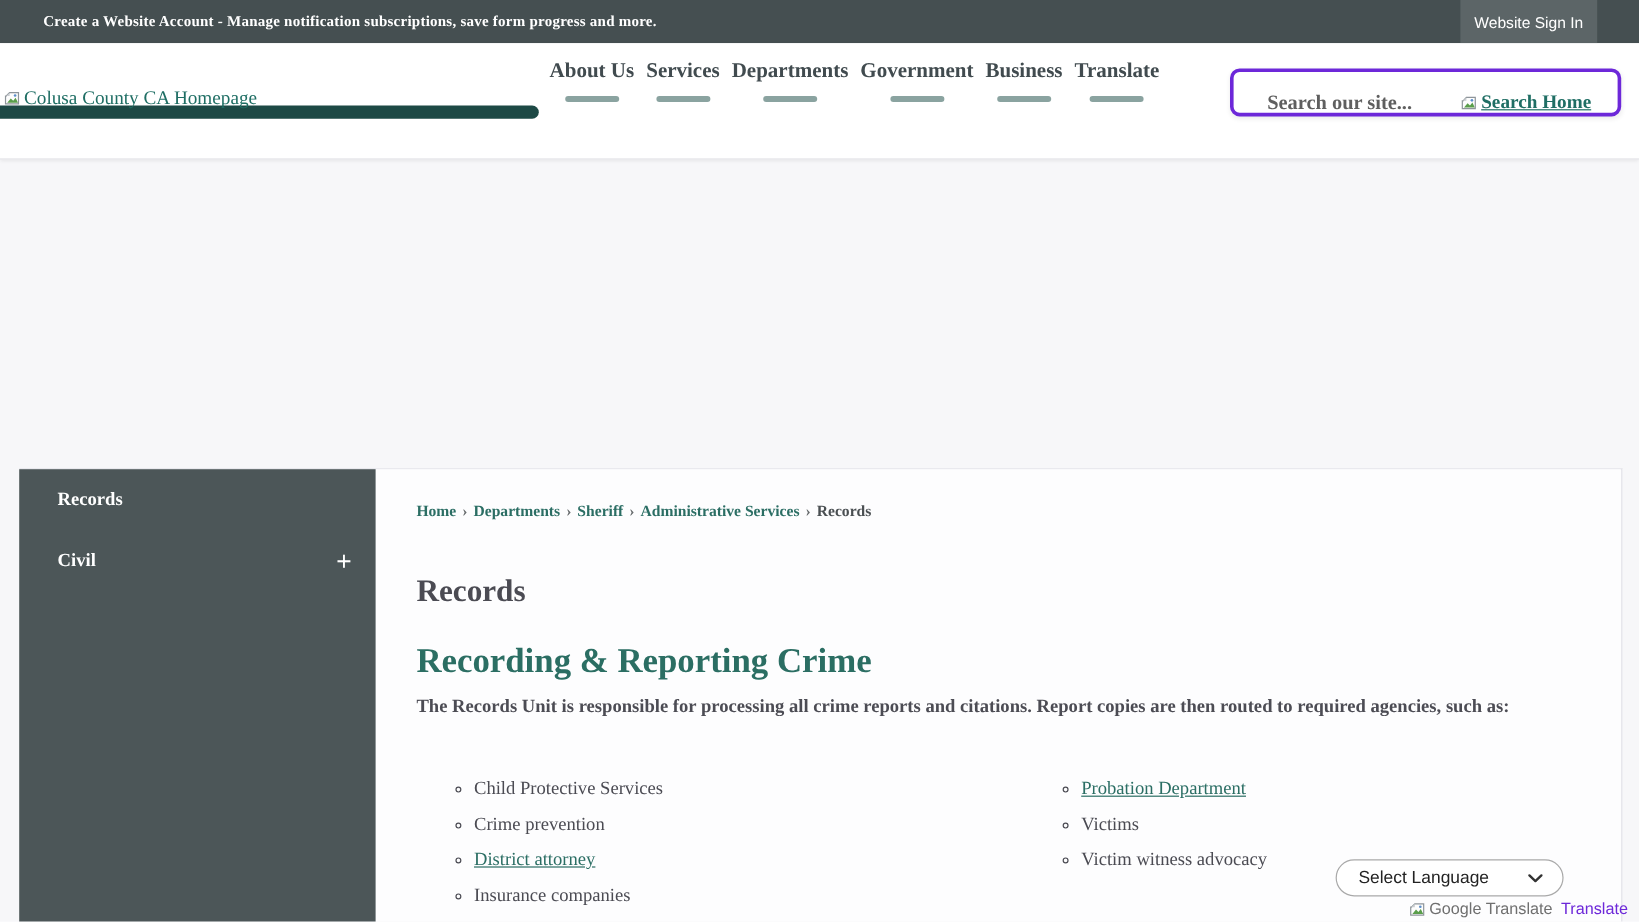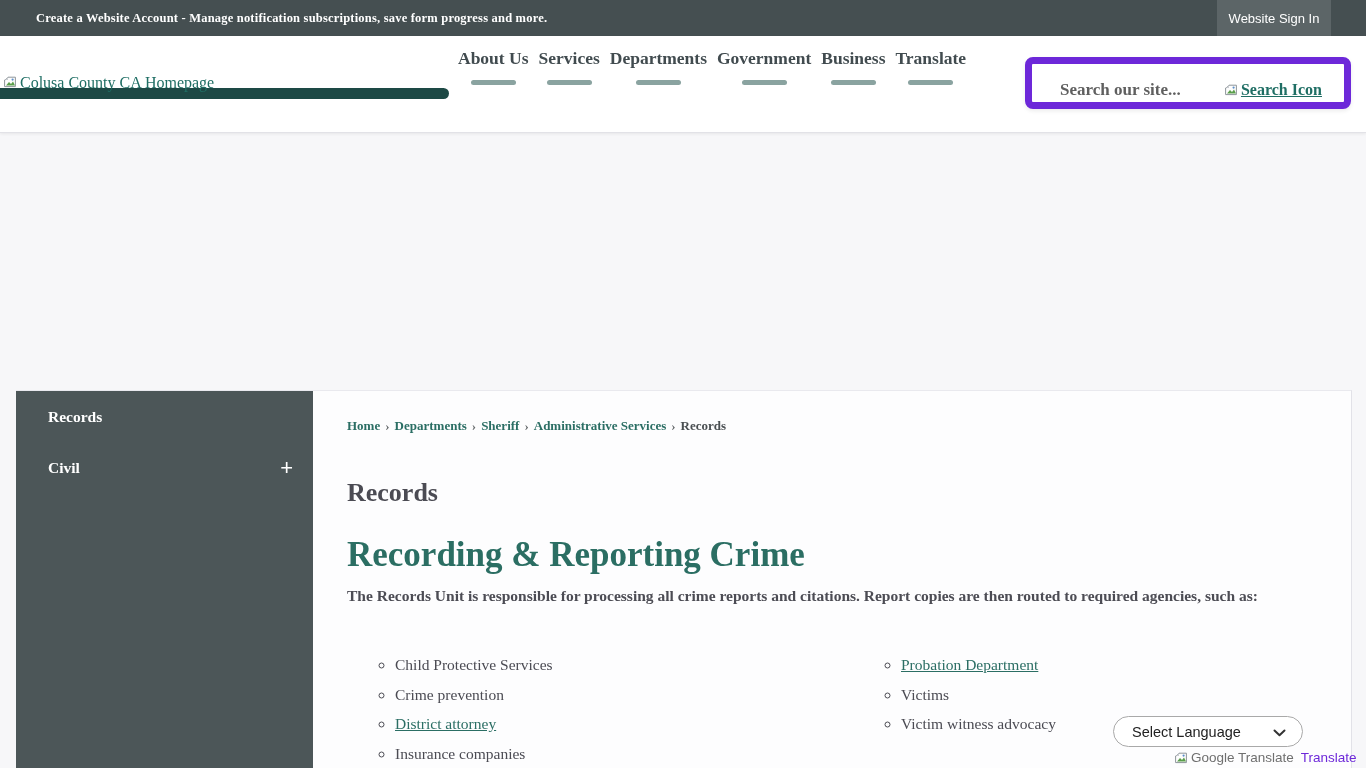--- a/index.html
+++ b/index.html
@@ -19,22 +19,22 @@
   .logo-link { position: absolute; left: 2px; top: 38px; display: flex; align-items: flex-start; gap: 2px;
     color: #1f6e64; font-size: 16px; text-decoration: none; white-space: nowrap; z-index: 2; }
   .logo-bar { position: absolute; left: 0; top: 52px; width: 449px; height: 11px; background: #1d4945;
     border-radius: 0 6px 6px 0; }
   .nav { position: absolute; left: 453px; top: 0; height: 97px; display: flex; align-items: flex-start; }
   .nav-item { display: flex; flex-direction: column; align-items: center; margin: 0 5px; padding-top: 12px;
     cursor: pointer; text-decoration: none; }
   .nav-item .nav-label { color: #414b4f; font-size: 17.5px; font-weight: bold; }
   .nav-item .nav-underline { width: 45px; height: 5px; border-radius: 3px; background: #8aa3a0; margin-top: 11px; }
 
-  .search-box { position: absolute; left: 1025px; top: 21px; width: 326px; height: 52px; background: #ffffff;
-    border: 7px solid #6d28d9; border-radius: 8px; box-shadow: 0 2px 4px rgba(0,0,0,.08); padding-left: 40px; }
+  .search-box { position: absolute; left: 1025px; top: 21px; width: 326px; height: 40px; background: #ffffff;
+    border: 3px solid #6d28d9; border-radius: 8px; box-shadow: 0 2px 4px rgba(0,0,0,.08); padding-left: 40px; }
   .search-input { position: absolute; left: 28px; top: 0; height: 52px; width: 170px; border: none; outline: none;
     background: transparent; font-family: "Liberation Serif", serif; font-size: 17px; font-weight: bold; color: #5f5f5f; }
   .search-input::placeholder { color: #5f5f5f; opacity: 1; }
   .search-go { position: absolute; right: 22px; top: 0; height: 52px; display: flex; align-items: center; gap: 2px;
     text-decoration: none; }
   .search-go .search-alt { color: #1f6e64; font-size: 16px; font-weight: bold; text-decoration: underline; }
 
   
   .broken-img { display: inline-block; width: 16px; height: 16px; flex: 0 0 16px; }
 
@@ -47,21 +47,21 @@
   .side-plus { font-family: "Liberation Sans", sans-serif; font-weight: 300; font-size: 22px; line-height: 20px; }
 
   .main { position: absolute; left: 331px; top: 0; width: 1005px; height: 100%; padding-top: 27px; }
 
   .breadcrumb { font-size: 13px; font-weight: bold; color: #555a5c; }
   .breadcrumb a { color: #2b6e64; text-decoration: none; cursor: pointer; }
   .crumb-sep { color: #666a6c; padding: 0 5px; }
   .crumb-current { color: #4a4f52; }
 
   .page-title { margin-top: 44px; font-size: 26px; font-weight: bold; color: #4b4b53; }
-  .section-heading { margin-top: 27px; font-size: 35px; font-weight: bold; color: #2b6e63; }
+  .section-heading { margin-top: 27px; font-size: 29px; font-weight: bold; color: #2b6e63; }
   .intro { margin-top: 12px; font-size: 15.5px; font-weight: bold; color: #4c4c54; }
 
   .lists { margin-top: 51px; display: flex; }
   .lists ul { list-style-type: circle; }
   .ul-left { flex: 0 0 506px; padding-left: 48px; }
   .ul-right { flex: 1; padding-left: 48px; }
   .lists li { margin-bottom: 12px; font-size: 15.5px; font-weight: normal; color: #4b4b53; line-height: 17.5px; }
   .lists a { color: #2b6e64; text-decoration: underline; cursor: pointer; }
 
   
@@ -126,21 +126,21 @@
     <input class="search-input" type="text" placeholder="Search our site..." style="">
     <a class="search-go">
       <span class="broken-img">
         <svg width="16" height="16" viewBox="0 0 16 16">
           <path d="M3.2 6 L6 3.2 H13.4 V12.6 H2.6 V6 Z" fill="#fdfdfd" stroke="#8e959a" stroke-width="1"></path>
           <path d="M3.2 6 L6 3.2 V6 Z" fill="#c9cdd1"></path>
           <path d="M4 11.6 L7 8 L9 10 L11 7.4 L13 11.6 Z" fill="#5a9e4b"></path>
           <circle cx="10.6" cy="5.6" r="1.1" fill="#5b8ec9"></circle>
         </svg>
       </span>
-      <span class="search-alt">Search Icon</span>
+      <span class="search-alt">Search Home</span>
     </a>
   </div>
 </div>
 
 <div class="panel">
 
   <div class="sidebar">
     <div class="side-item">
       <span>Records</span>
     </div>

